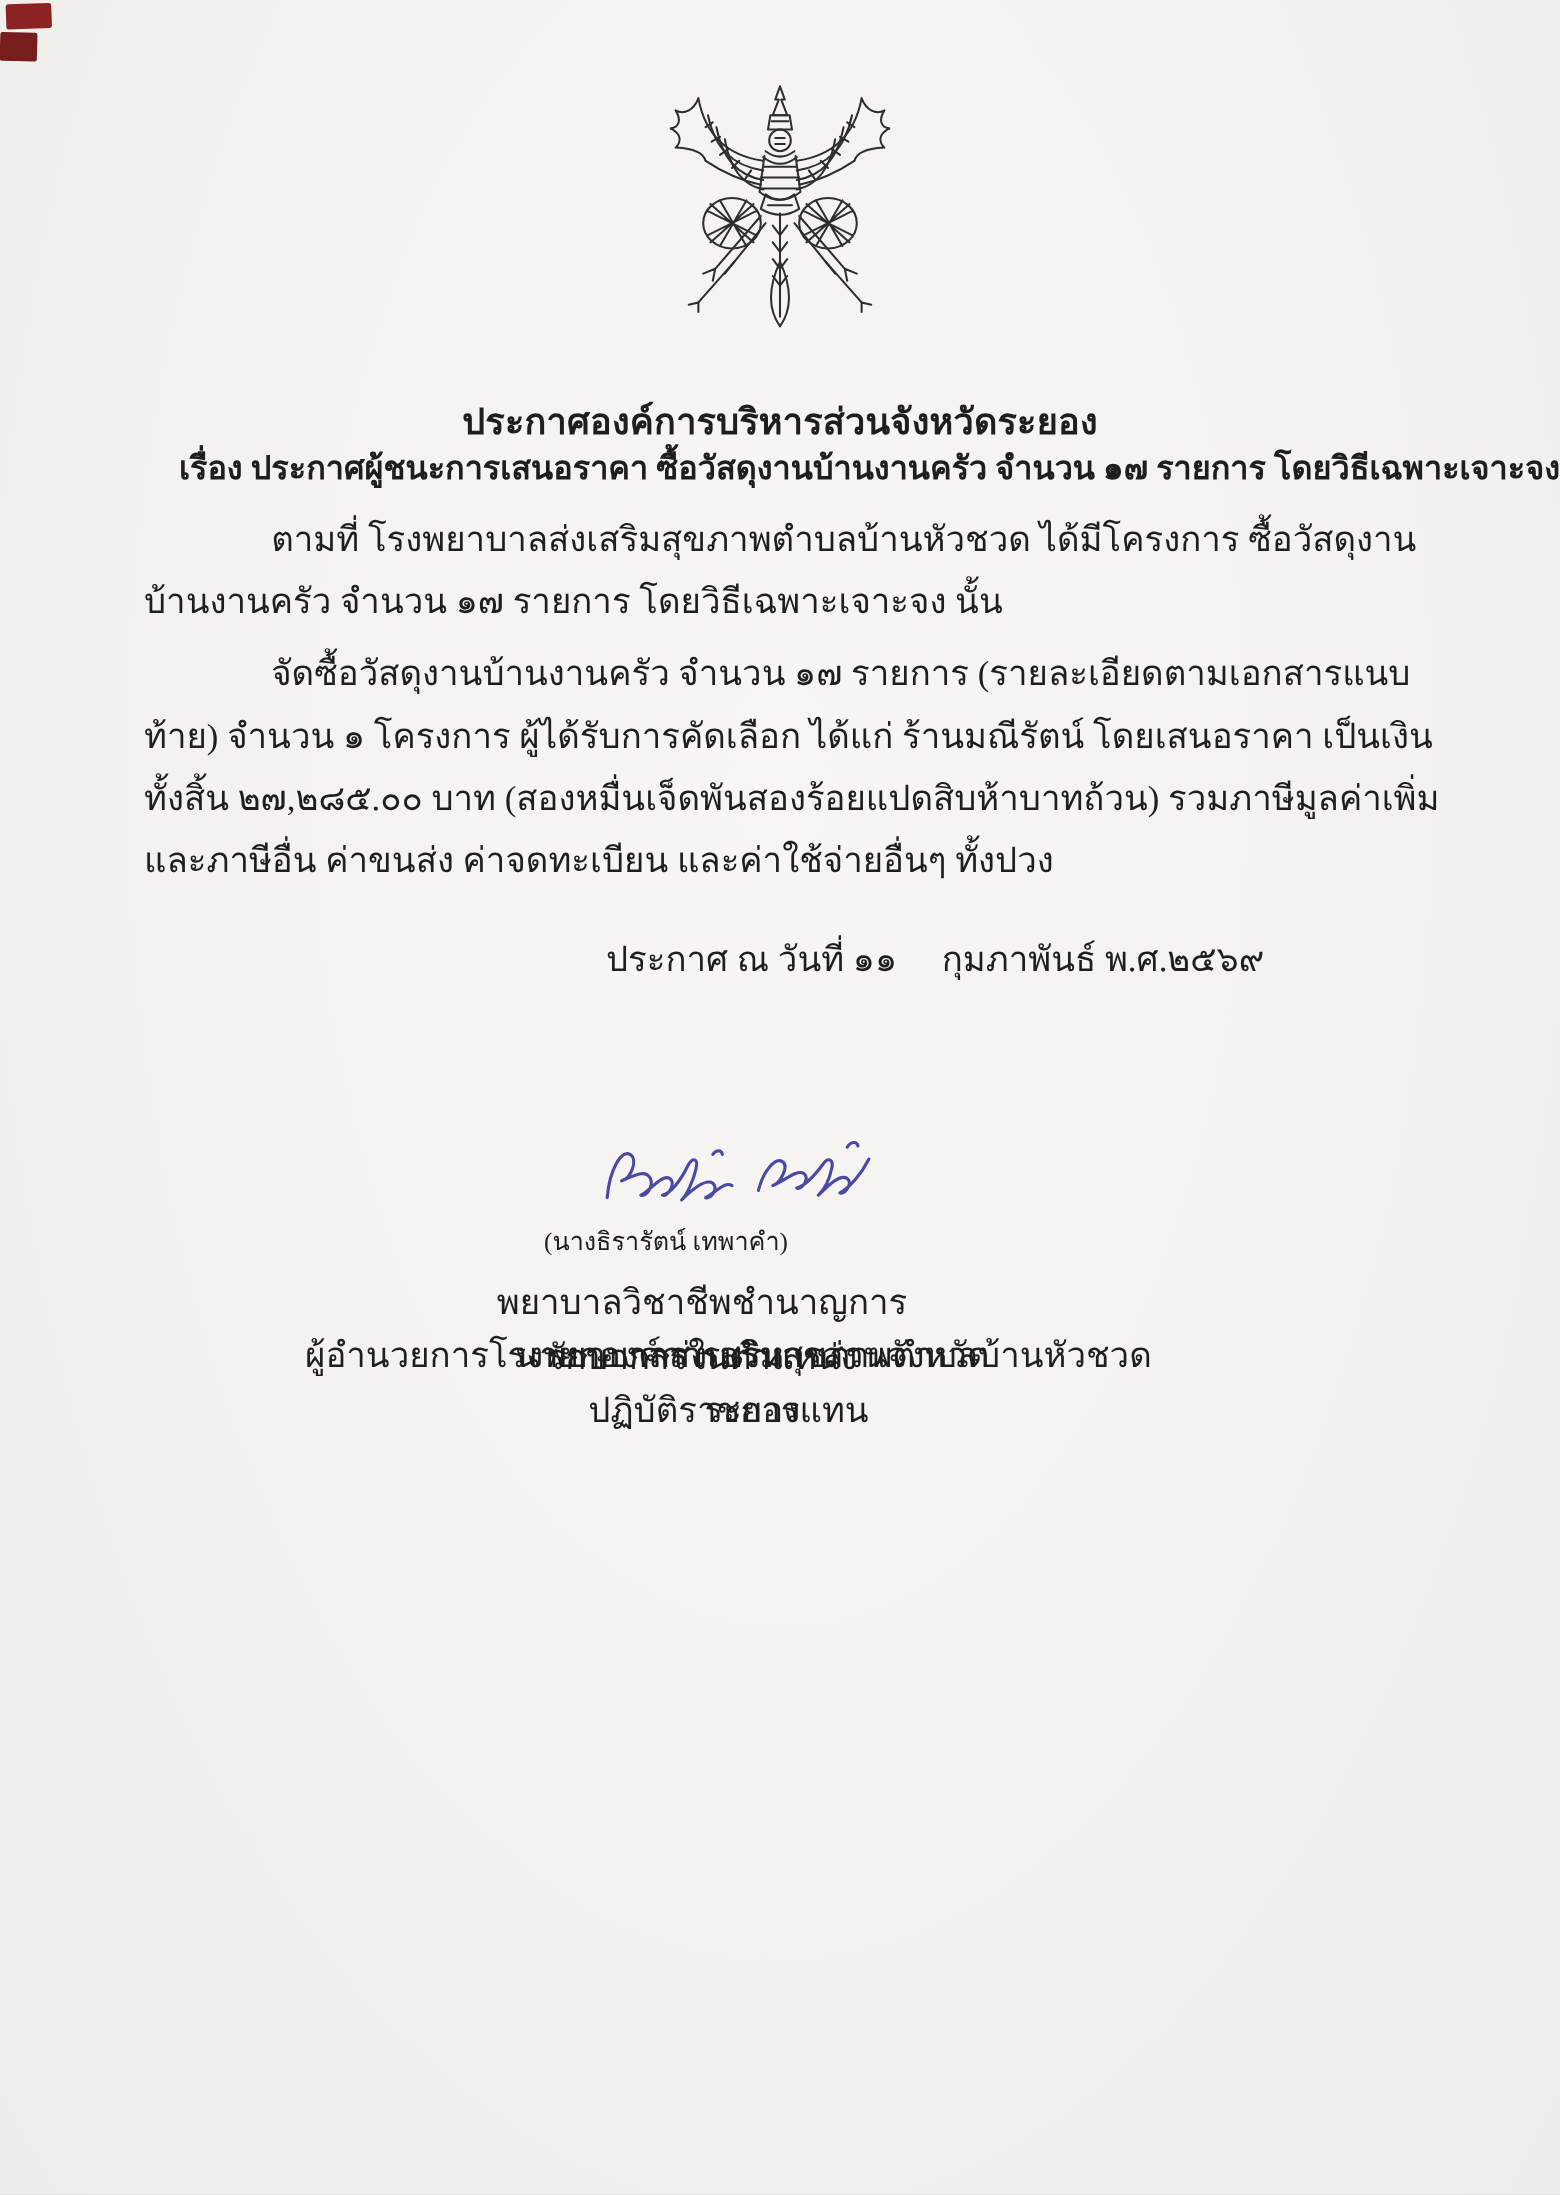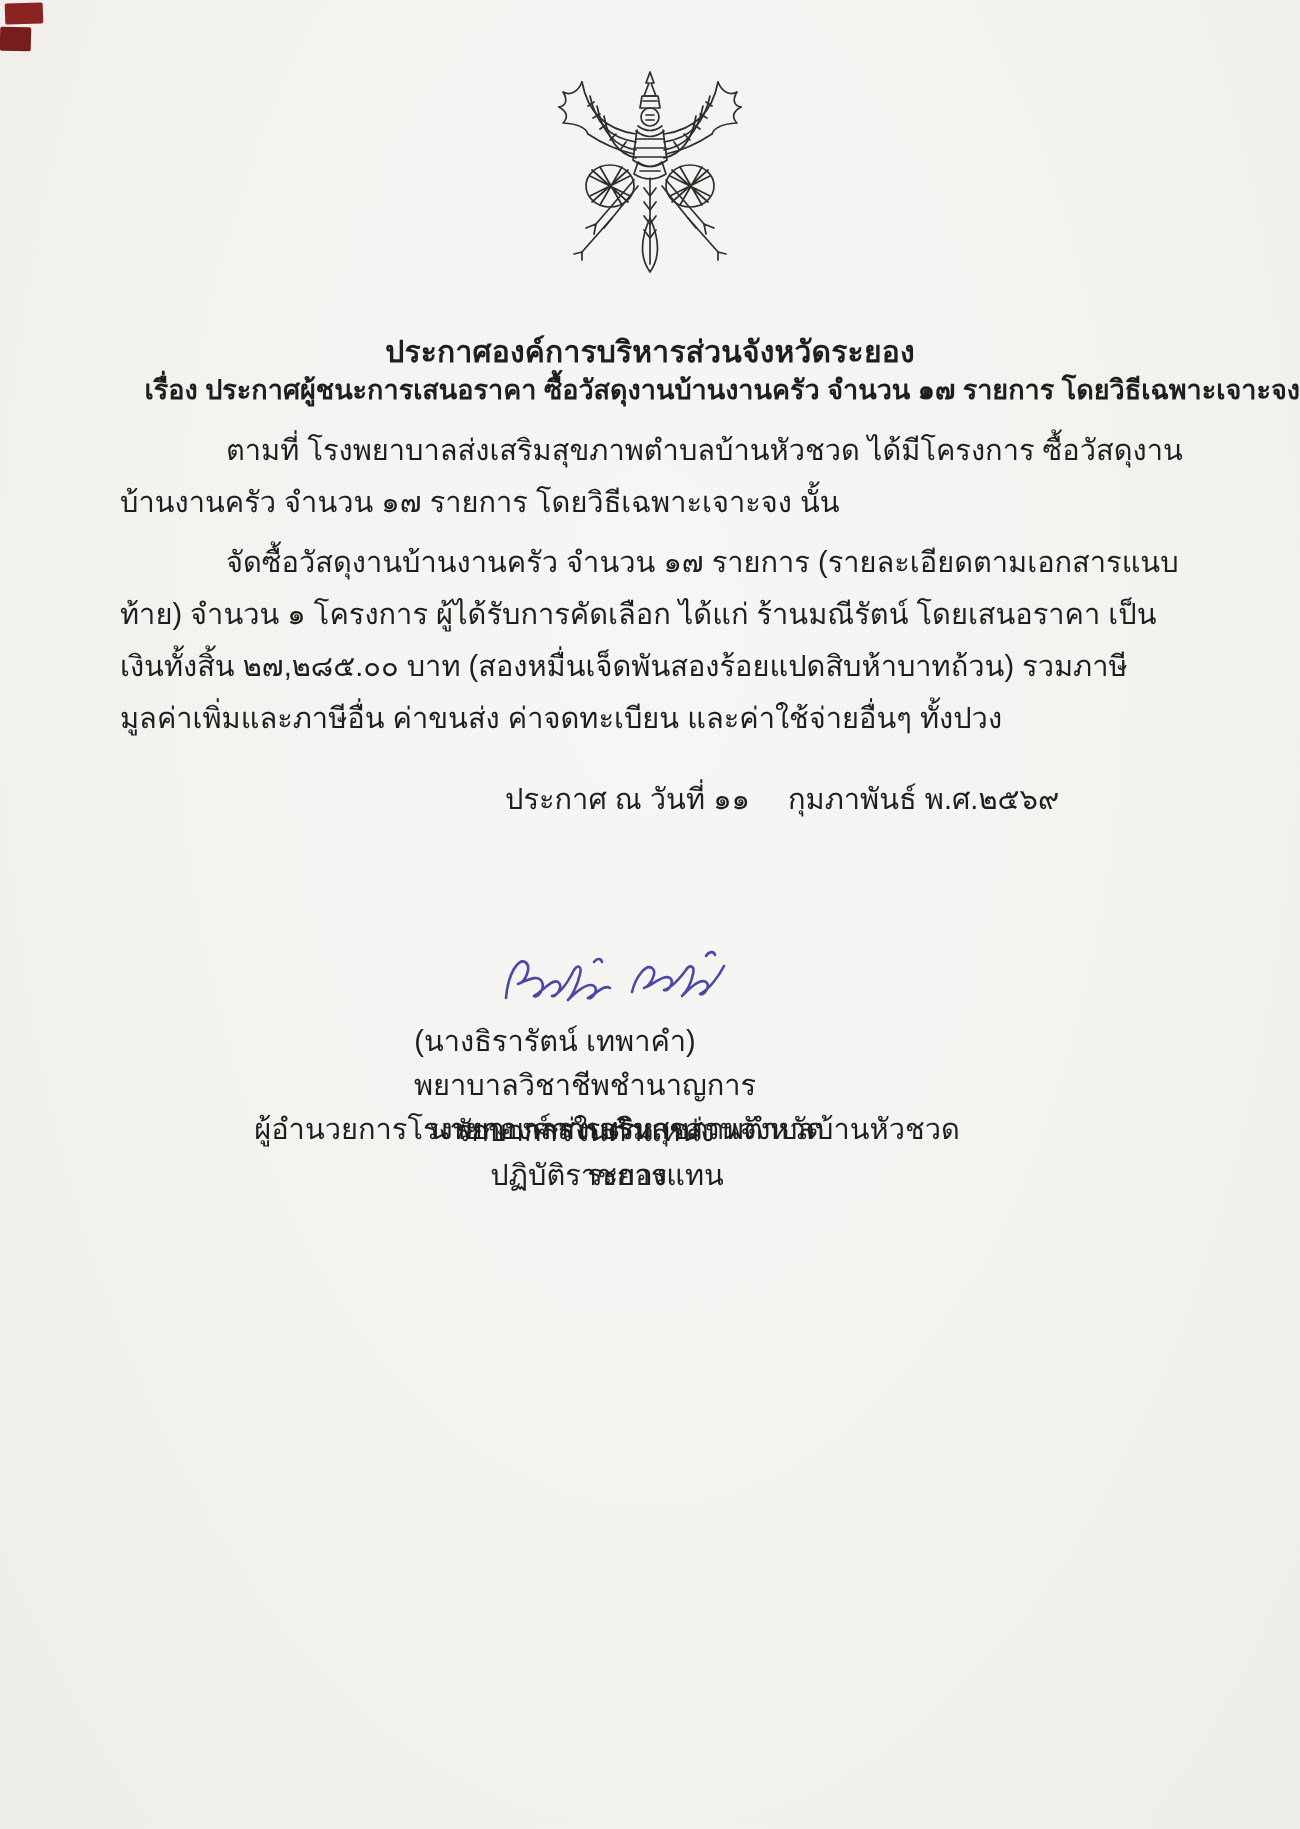--- a/index.html
+++ b/index.html
@@ -3,21 +3,21 @@
 <meta charset="utf-8">
 <style>
   html, body { margin: 0; padding: 0; background: #d8d6d2; }
   .page {
     position: relative;
     width: 1300px;
     height: 1829px;
     margin: 0 auto;
     background:
       radial-gradient(ellipse at 50% 35%, #f7f6f4 0%, #f3f2ef 55%, #eeedea 100%);
-    font-family: Liberation Sans, sans-serif;
+    font-family: Liberation Serif, serif;
     color: #1e1e1e;
     overflow: hidden;
   }
   .corner-mark { position: absolute; border-radius: 2px; }
   .corner-mark.m1 { left: 5px; top: 3px; width: 38px; height: 21px; background: #8a2322; transform: rotate(-2deg); }
   .corner-mark.m2 { left: 0px; top: 27px; width: 31px; height: 24px; background: #771d1d; transform: rotate(1.5deg); }
   .emblem { position: absolute; left: 552px; top: 68px; }
   .doc-title {
     position: absolute; left: 0; top: 328px; width: 100%;
     text-align: center; font-size: 30px; font-weight: bold; letter-spacing: 0.2px;
@@ -31,21 +31,21 @@
     font-size: 29px; line-height: 52px; text-align: left;
   }
   .body-text p { margin: 0 0 8px 16px; text-indent: 106px; }
   .date-line {
     position: absolute; left: 505px; top: 776px;
     font-size: 29px; white-space: nowrap;
   }
   .date-line .gap-l { }
   .date-line .gap-r { margin-left: 30px; margin-top: 29px; }
   .signature-svg { position: absolute; left: 498px; top: 940px; }
-  .sig-name   { position: absolute; left: 400px; top: 1018px; width: 310px; text-align: center; font-size: 29px; }
+  .sig-name   { position: absolute; left: 400px; top: 1018px; width: 310px; text-align: center; font-size: 21px; }
   .sig-title1 { position: absolute; left: 378px; top: 1062px; width: 414px; text-align: center; font-size: 29px; }
   .sig-title2 { position: absolute; left: 246px; top: 1106px; width: 722px; text-align: center; font-size: 29px; }
   .sig-title3 { position: absolute; left: 424px; top: 1106px; width: 406px; text-align: center; font-size: 29px; }
 </style>
 </head>
 <body>
 
 <div class="page">
 
   <div class="corner-mark m1"></div>

